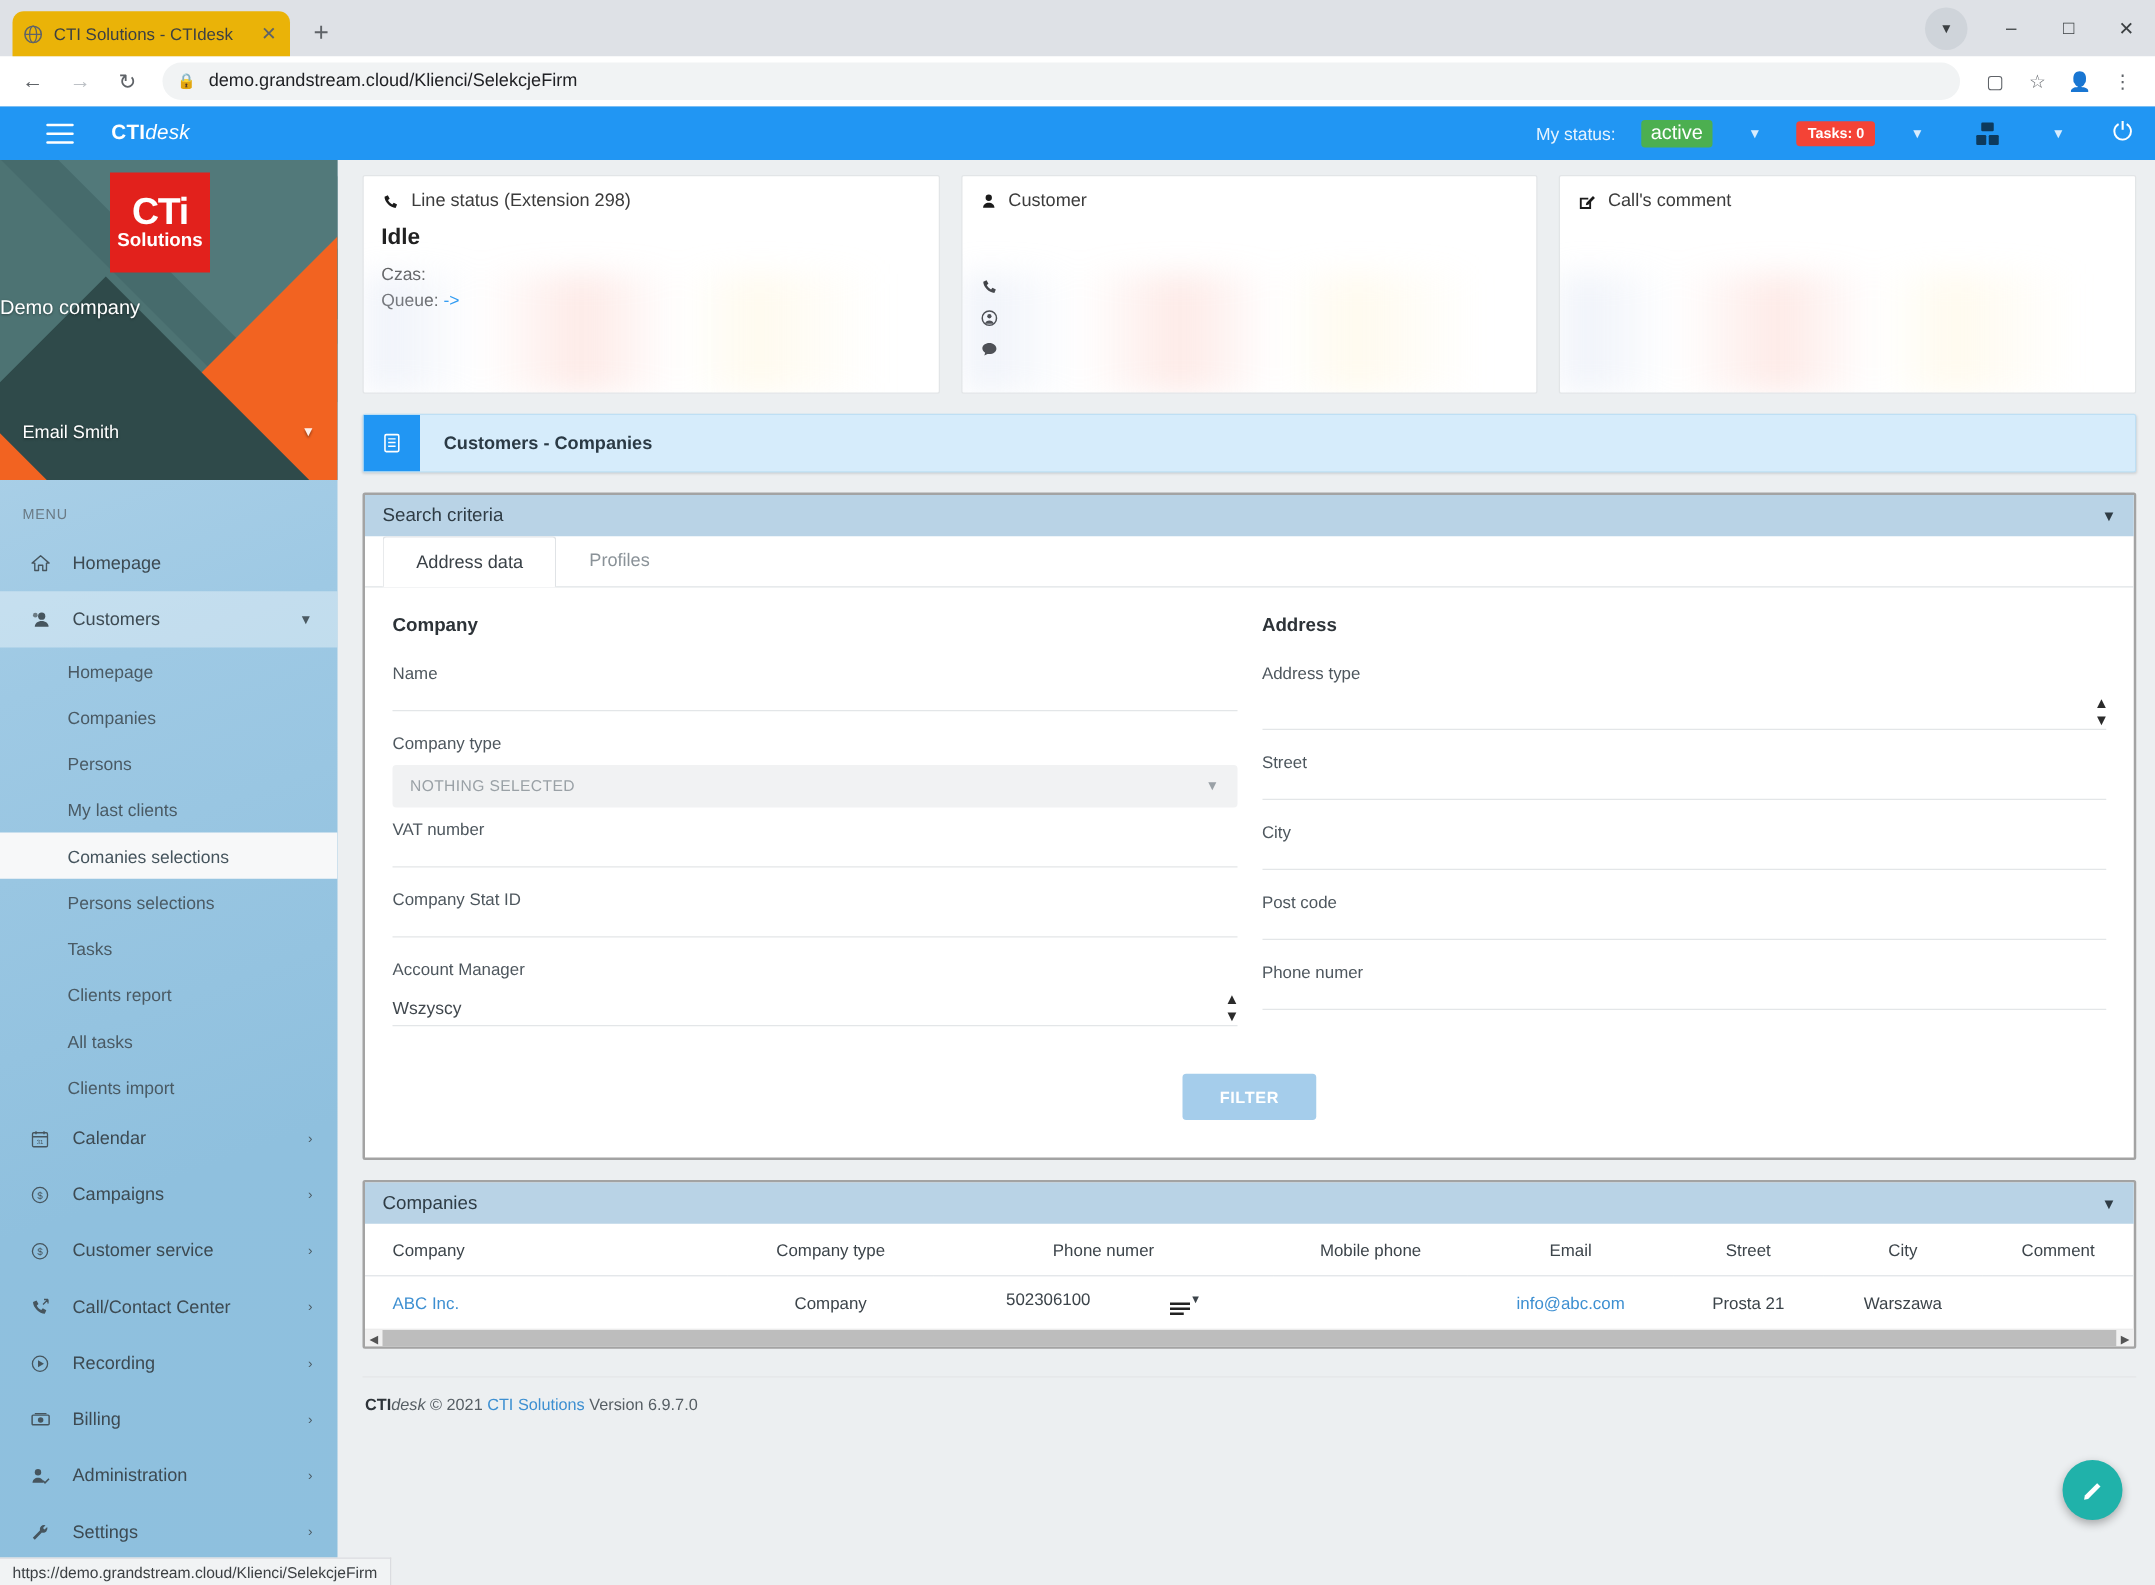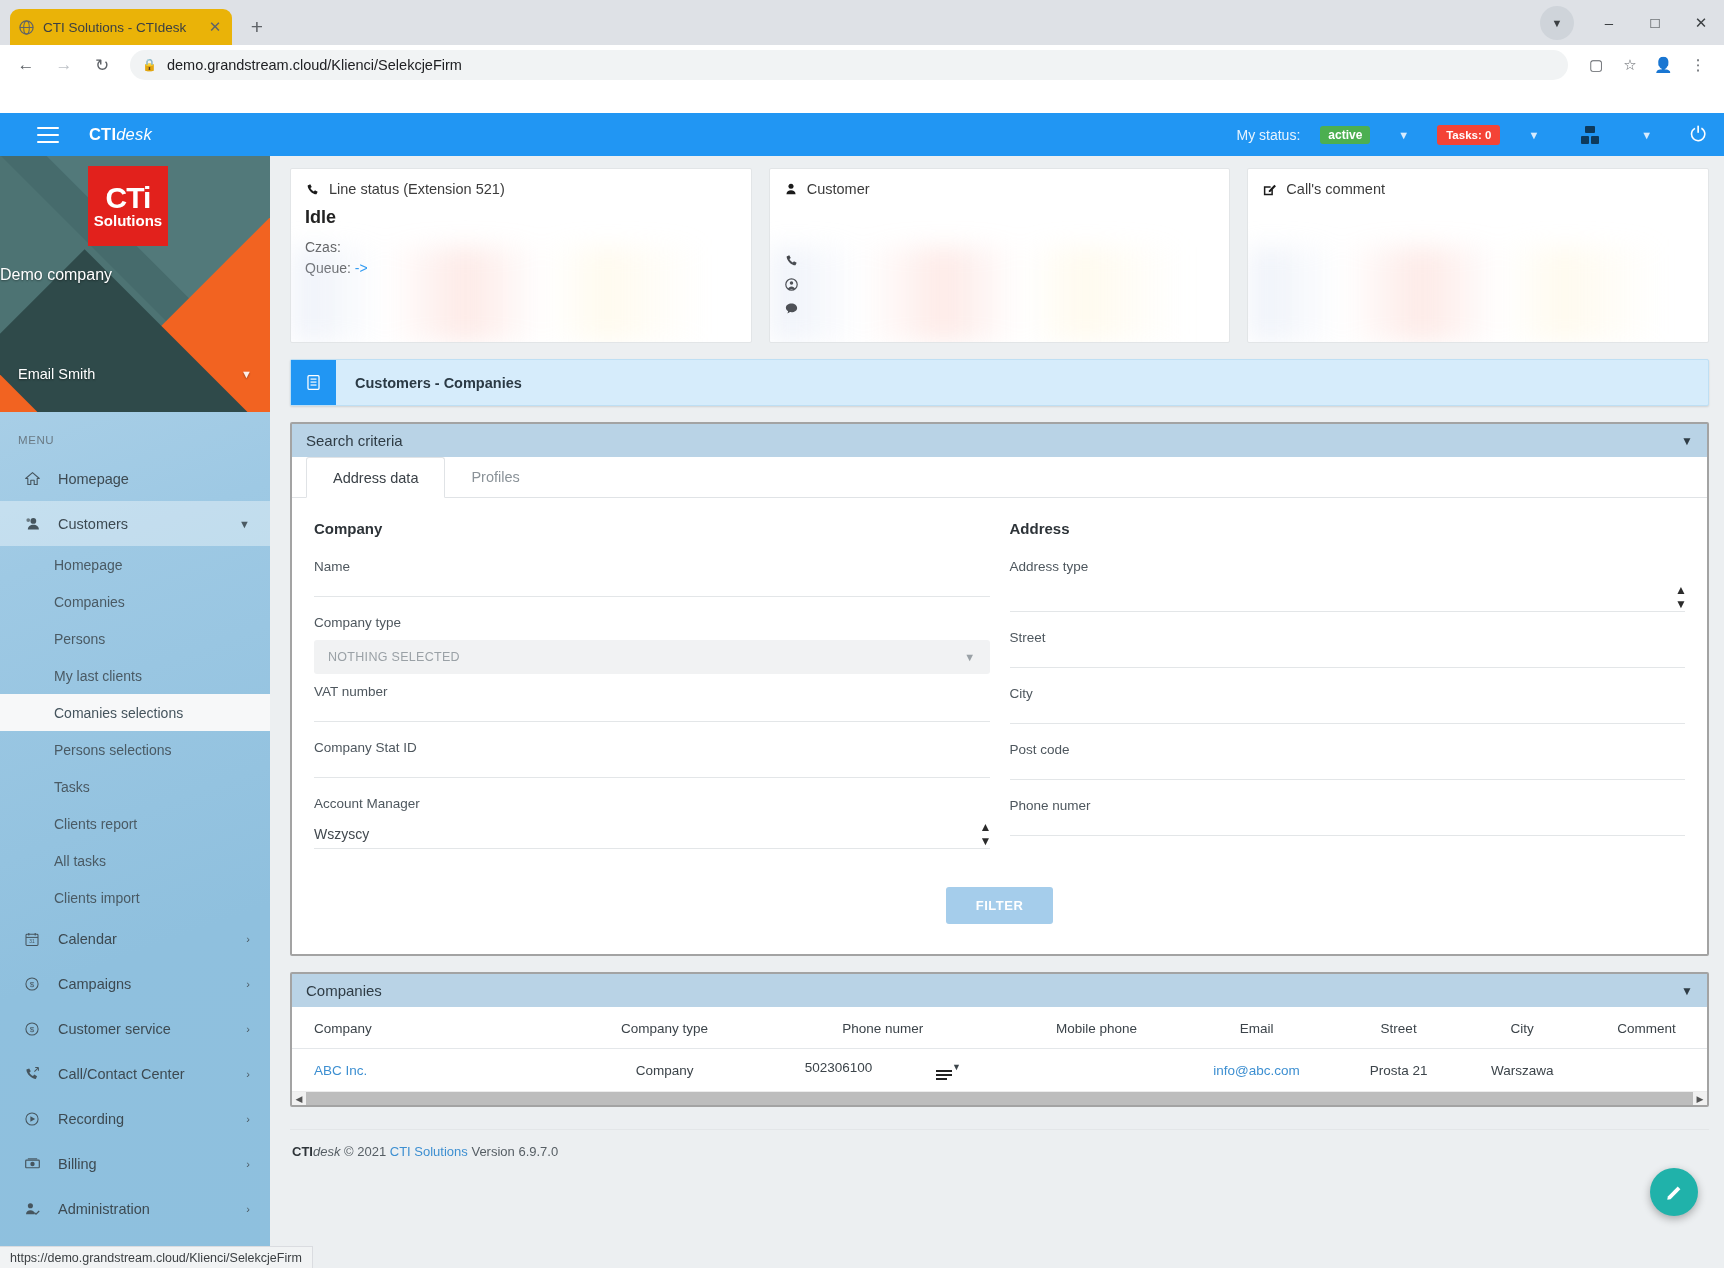--- a/index.html
+++ b/index.html
@@ -38,35 +38,35 @@
   .omnibox {
     flex: 1; height: 30px; background: #f1f3f4; border-radius: 16px; display: flex;
     align-items: center; padding: 0 12px; gap: 10px; margin: 0 6px;
   }
   .omni-lock { font-size: 12px; color: #5f6368; }
   .omni-url { font-size: 14.5px; color: #202124; flex: 1; }
   .toolbar-icons { display: flex; align-items: center; gap: 2px; }
   .ticon { width: 32px; height: 32px; display: flex; align-items: center; justify-content: center; color: #5f6368; font-size: 15px; }
 
   
-  .app { flex: 1; position: relative; overflow: hidden; background:#eceff1;margin-top:28px; }
+  .app { flex: 1; position: relative; overflow: hidden; background:#eceff1; }
 
   .topbar {
     height: 43px; background: #2196F3; display: flex; align-items: center;
     color: #fff; position: absolute; left:0; right:0; top:0; z-index: 20;
   }
   .tb-left { width: 270px; }
   .hamburger { width: 22px; height: 16px; display:flex; flex-direction:column; justify-content:space-between; margin-left: 37px;}
   .hamburger span { display:block; height:2px; background:#fff; border-radius:1px;}
   .brand { margin-left: 30px; font-size: 16.5px; letter-spacing: .2px;}
   .brand b { font-weight: 700; }
   .brand i { font-style: italic; font-weight: 400;}
   .tb-right { margin-left:auto; display: flex; align-items: center; gap: 12px; padding-right: 18px; }
   .status-label { font-size: 14px; color: #e8f4fe; margin-right: 8px; }
-  .badge-active { background: #4CAF50; color:#fff; font-size: 12px; font-weight:700; padding: 2px 8px; border-radius: 3px; }
+  .badge-active { background: #4CAF50; color:#fff; font-size: 16px; font-weight:400; padding: 2px 8px; border-radius: 3px; }
   .badge-tasks { background: #f44336; color:#fff; font-size: 11.5px; font-weight:700; padding: 4px 9px; border-radius: 3px; }
   .caret { font-size: 11px; color: #d8ecfd; margin: 0 16px; }
   .hdr-icon { margin: 0 14px; display:flex; align-items:center; }
   .grid-icon { display:grid; grid-template-columns: 8px 8px; grid-template-rows: 8px 8px; gap: 2px; }
   .grid-icon i { background:#0d3a5c; display:block; border-radius:1px;}
   .grid-icon i.top { grid-column: 1 / span 2; width: 10px; height: 7px; margin: 0 auto; }
   .power { font-size: 20px; color:#fff; margin-left: 10px; }
 
   
   .sidebar {
@@ -426,21 +426,21 @@
     <div class="content">
 
       <div class="cards-row">
         <div class="card">
           <div class="card-title">
             <span class="ci">
               <svg width="15" height="15" viewBox="0 0 20 20">
                   <path d="M3.5 4.6 L7 3 L9 6.6 L7.2 8.1 C8 10.1 9.8 11.9 11.8 12.7 L13.3 10.9 L16.9 12.9 L15.3 16.4 C9.8 16.4 3.5 10.1 3.5 4.6Z" fill="#1b1b1b"></path>
                 </svg>
             </span>
-            <span>Line status (Extension 521)</span>
+            <span>Line status (Extension 298)</span>
           </div>
           <div class="card-idle">Idle</div>
           <div class="card-line">Czas:</div>
           <div class="card-line q">
             <span>Queue:</span>
             <span class="qv">-&gt;</span>
           </div>
         </div>
 
         <div class="card">

